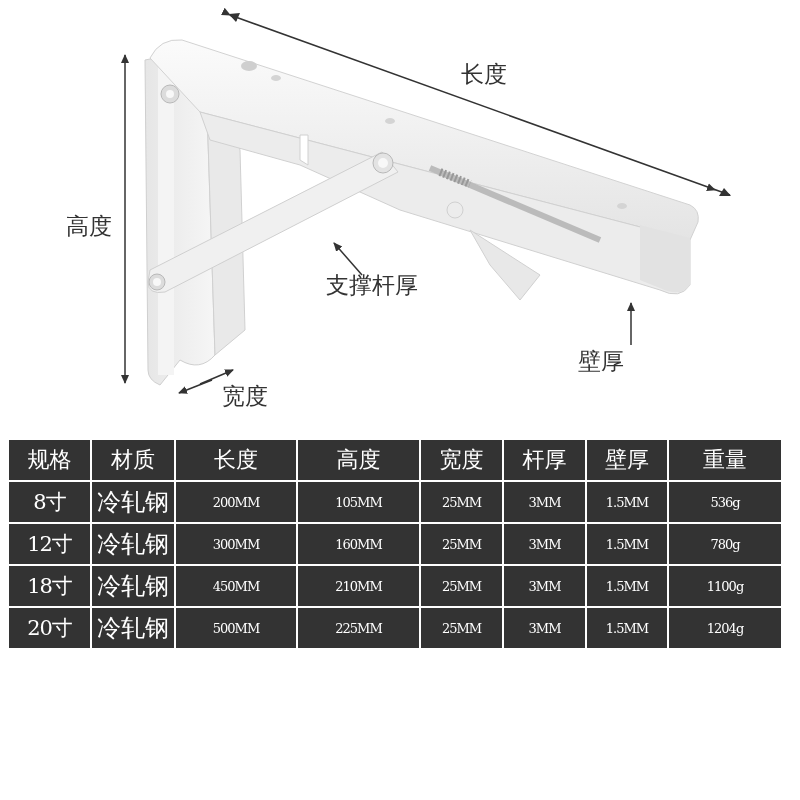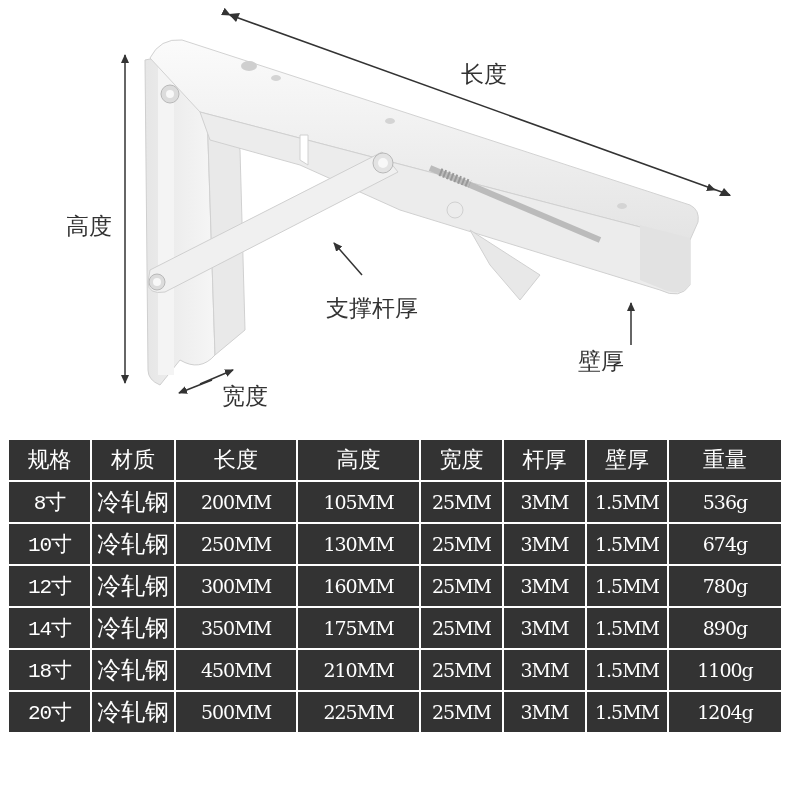--- a/index.html
+++ b/index.html
@@ -4,35 +4,35 @@
 <style>
   html, body { margin: 0; padding: 0; background: #ffffff; }
   body { width: 800px; height: 800px; position: relative; overflow: hidden;
          font-family: "DejaVu Serif", "Liberation Serif", serif; }
   .diagram { position: absolute; left: 0; top: 0; width: 800px; height: 430px; }
   .diagram svg { position: absolute; left: 0; top: 0; }
   .label { position: absolute; color: #333333; font-size: 23px; line-height: 1;
            font-family: "DejaVu Serif", "Liberation Serif", serif; white-space: nowrap; }
   .lbl-length { left: 461px; top: 63px; }
   .lbl-height { left: 66px; top: 215px; }
-  .lbl-brace  { left: 326px; top: 297px; }
+  .lbl-brace  { left: 326px; top: 274px; }
   .lbl-wall   { left: 578px; top: 350px; }
   .lbl-width  { left: 222px; top: 385px; }
 
   .spec-table { position: absolute; left: 9px; top: 440px; width: 772px;
                 border-collapse: collapse; background: #333333; }
   .spec-table td, .spec-table th {
     border: 2px solid #ffffff; color: #ffffff; text-align: center;
     height: 40px; padding: 0; font-weight: normal; white-space: nowrap;
     font-family: "DejaVu Serif", "Liberation Serif", serif;
   }
   .spec-table th { font-size: 22px; }
-  .spec-table td { font-size: 19px; letter-spacing: -1px; }
+  .spec-table td { font-size: 13px; letter-spacing: -1px; }
   .spec-table td.mat { font-size: 24px; letter-spacing: 0; }
-  .spec-table td.sz { font-size: 21px; font-family: Liberation Mono, monospace; }
+  .spec-table td.sz { font-size: 21px; }
   .spec-table { border: 0; }
   .spec-table tr:first-child th { border-top: 0; }
   .spec-table tr:last-child td { border-bottom: 0; border-radius: 19px; }
   .spec-table tr th:first-child, .spec-table tr td:first-child { border-left: 0; }
   .spec-table tr th:last-child, .spec-table tr td:last-child { border-right: 0; }
 </style>
 </head>
 <body>
 
 <div class="diagram">
@@ -134,48 +134,28 @@
     <td class="sz">8寸</td>
     <td class="mat">冷轧钢</td>
     <td>200MM</td>
     <td>105MM</td>
     <td>25MM</td>
     <td>3MM</td>
     <td>1.5MM</td>
     <td>536g</td>
   </tr>
   <tr>
-    <td class="sz">10寸</td>
-    <td class="mat">冷轧钢</td>
-    <td>250MM</td>
-    <td>130MM</td>
-    <td>25MM</td>
-    <td>3MM</td>
-    <td>1.5MM</td>
-    <td>674g</td>
-  </tr>
-  <tr>
     <td class="sz">12寸</td>
     <td class="mat">冷轧钢</td>
     <td>300MM</td>
     <td>160MM</td>
     <td>25MM</td>
     <td>3MM</td>
     <td>1.5MM</td>
     <td>780g</td>
-  </tr>
-  <tr>
-    <td class="sz">14寸</td>
-    <td class="mat">冷轧钢</td>
-    <td>350MM</td>
-    <td>175MM</td>
-    <td>25MM</td>
-    <td>3MM</td>
-    <td>1.5MM</td>
-    <td>890g</td>
   </tr>
   <tr>
     <td class="sz">18寸</td>
     <td class="mat">冷轧钢</td>
     <td>450MM</td>
     <td>210MM</td>
     <td>25MM</td>
     <td>3MM</td>
     <td>1.5MM</td>
     <td>1100g</td>

